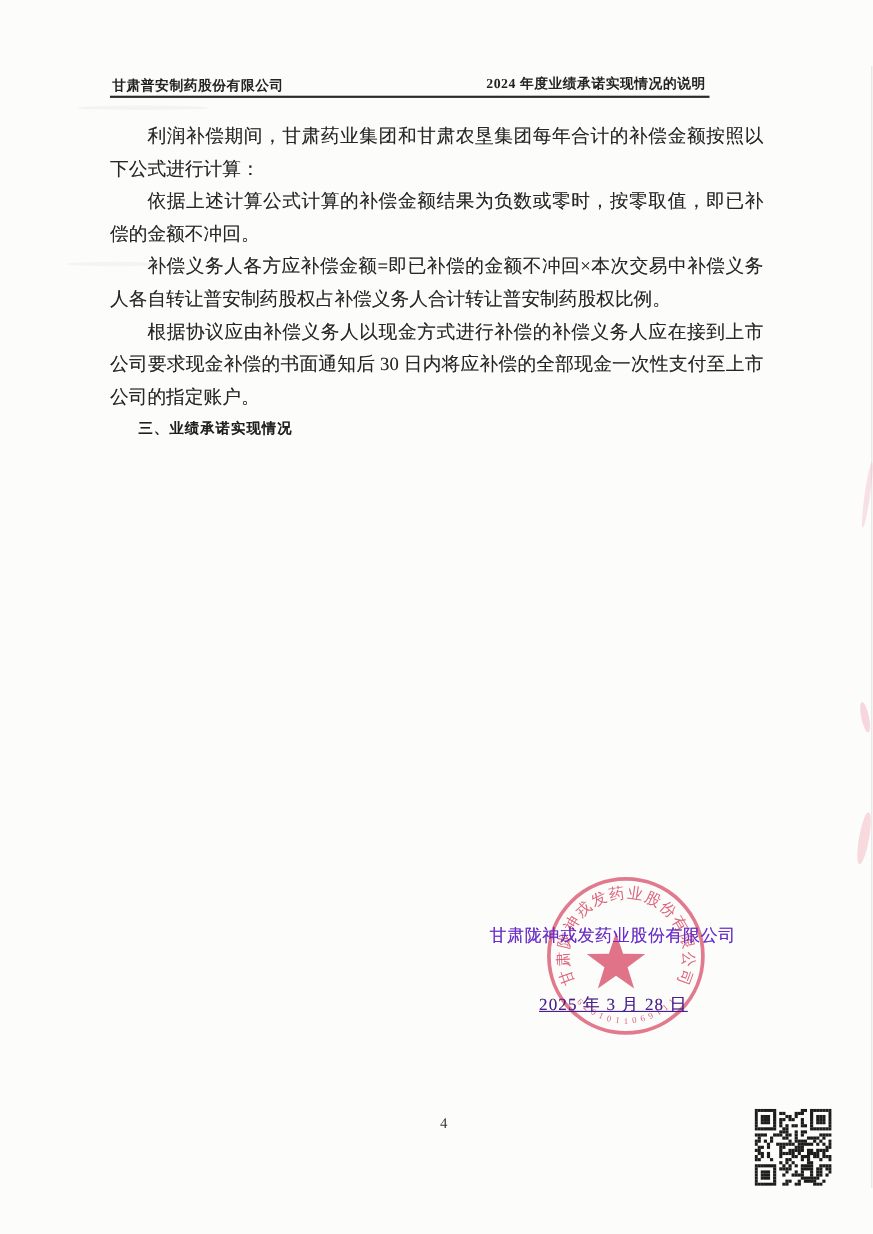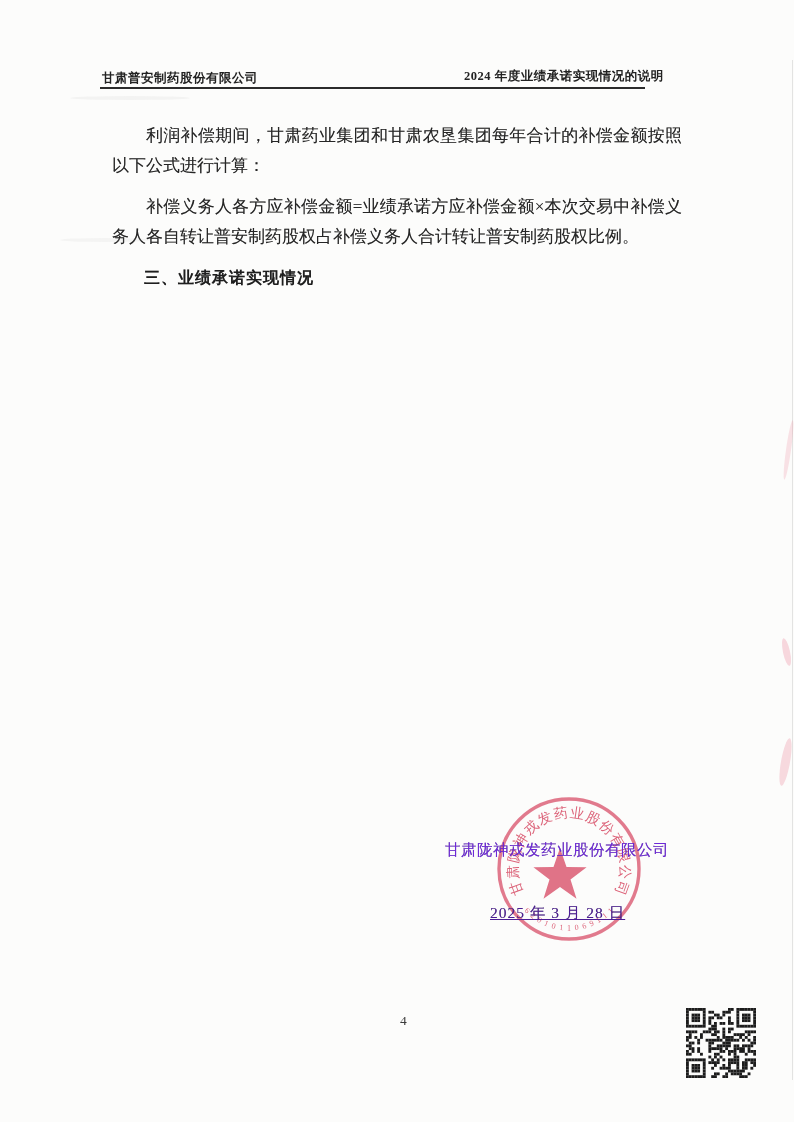--- a/index.html
+++ b/index.html
@@ -3,31 +3,31 @@
 <meta charset="utf-8">
 <style>
   html,body{margin:0;padding:0;}
   body{background:#e9e9e9;font-family:"Liberation Serif","DejaVu Serif",serif;}
   .page{
     position:relative;width:794px;height:1122px;margin:0 auto;
     background:#fcfcfb;overflow:hidden;color:#2c2c2c;
   }
   
   .hdr-left{position:absolute;left:102px;top:70px;font-size:12.5px;font-weight:bold;letter-spacing:.5px;color:#222;}
-  .hdr-right{position:absolute;left:464px;top:68px;font-size:12.5px;font-weight:bold;letter-spacing:.5px;color:#222;}
+  .hdr-right{position:absolute;left:442px;top:68px;font-size:12.5px;font-weight:bold;letter-spacing:.5px;color:#222;}
   .hdr-rule{position:absolute;left:100px;top:87px;width:545px;height:2px;background:#2b2b2b;}
   
   .body-block{
     position:absolute;left:100px;top:109px;width:594px;
     font-size:17px;line-height:29.6px;text-align:justify;
     color:#262626;text-shadow:0 0 .5px rgba(0,0,0,.35);
   }
-  .body-block p{margin:12px;text-indent:2em;}
+  .body-block p{margin:0;text-indent:2em;}
   .sec-heading{
-    margin:5px 0 4px 0;font-weight:bold;font-size:16px;
+    margin:5px 0 4px 0;font-weight:bold;font-size:13px;
     text-indent:70px;letter-spacing:1px;color:#1e1e1e;
   }
   
   .sig-company{position:absolute;left:445px;top:840px;font-size:15.5px;letter-spacing:.5px;color:#6d28d9;z-index:3;text-shadow:0 0 .5px rgba(0,0,0,.4);}
   .sig-date{position:absolute;left:490px;top:903px;font-size:15.5px;letter-spacing:1px;color:#4c1d95;z-index:3;text-shadow:0 0 .5px rgba(0,0,0,.4);text-decoration:underline;}
   .seal{position:absolute;left:494px;top:794px;width:150px;height:150px;z-index:2;opacity:.88;}
   
   .page-num{position:absolute;left:400px;top:1013px;font-size:13.5px;color:#3a3a3a;}
   .qr{position:absolute;left:686px;top:1008px;width:70px;height:70px;}
   
@@ -43,21 +43,23 @@
 <body>
 
 <div class="page">
 
   <div class="hdr-left">甘肃普安制药股份有限公司</div>
   <div class="hdr-right">2024 年度业绩承诺实现情况的说明</div>
   <div class="hdr-rule"></div>
 
   <div class="body-block">
     <p>利润补偿期间，甘肃药业集团和甘肃农垦集团每年合计的补偿金额按照以下公式进行计算：</p>
-    <p>补偿义务人各方应补偿金额=业绩承诺方应补偿金额×本次交易中补偿义务人各自转让普安制药股权占补偿义务人合计转让普安制药股权比例。</p>
+    <p>依据上述计算公式计算的补偿金额结果为负数或零时，按零取值，即已补偿的金额不冲回。</p>
+    <p>补偿义务人各方应补偿金额=即已补偿的金额不冲回×本次交易中补偿义务人各自转让普安制药股权占补偿义务人合计转让普安制药股权比例。</p>
+    <p>根据协议应由补偿义务人以现金方式进行补偿的补偿义务人应在接到上市公司要求现金补偿的书面通知后 30 日内将应补偿的全部现金一次性支付至上市公司的指定账户。</p>
     <p class="sec-heading">三、业绩承诺实现情况</p>
   </div>
 
   <div class="sig-company">甘肃陇神戎发药业股份有限公司</div>
   <div class="sig-date">2025 年 3 月 28 日</div>
 
   <svg class="seal" id="seal-svg" viewBox="0 0 150 150">
     <circle cx="75" cy="75" r="70" fill="none" stroke="#d84f68" stroke-width="3.4" opacity="0.85"></circle>
     <g id="seal-star">
         <polygon points="66.0,54.0 72.5,73.1 92.6,73.3 76.5,85.4 82.5,104.7 66.0,93.0 49.5,104.7 55.5,85.4 39.4,73.3 59.5,73.1" fill="#d84f68" opacity="0.9"></polygon>

